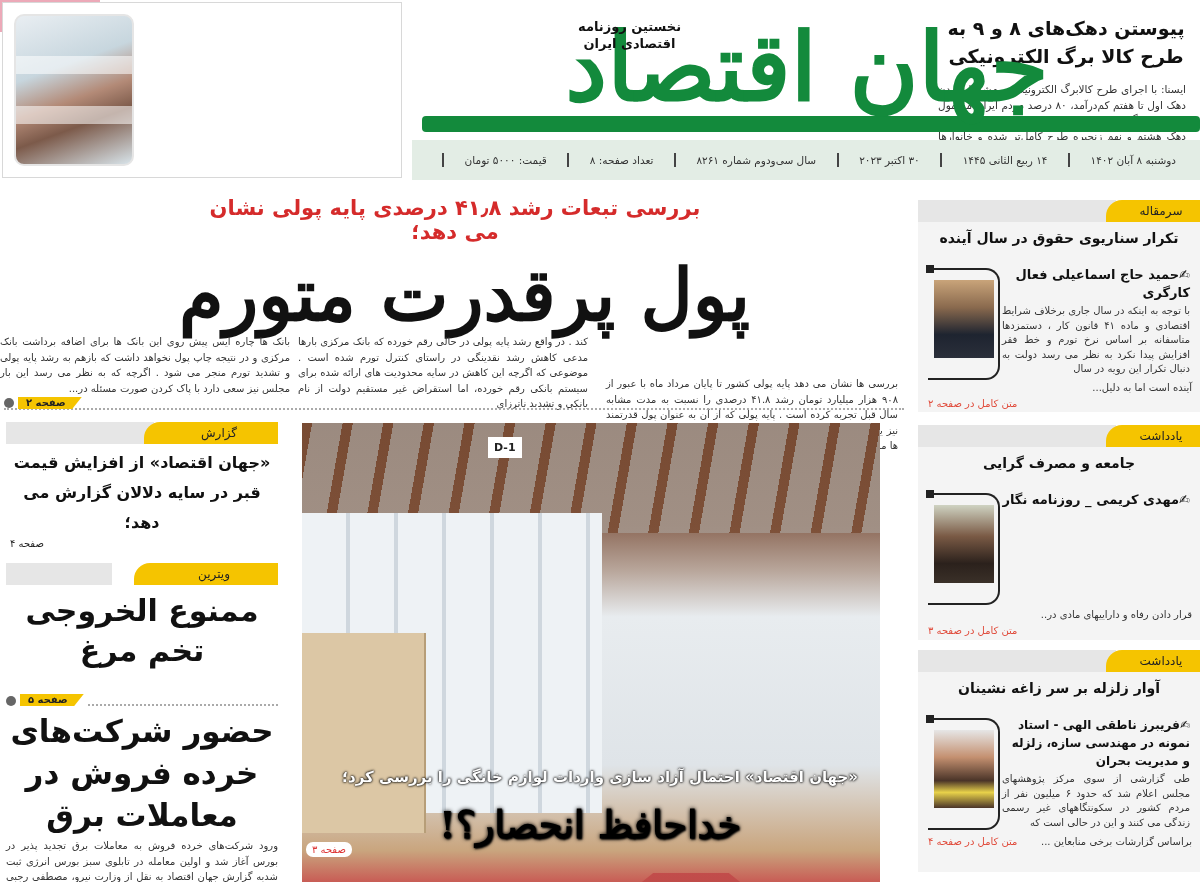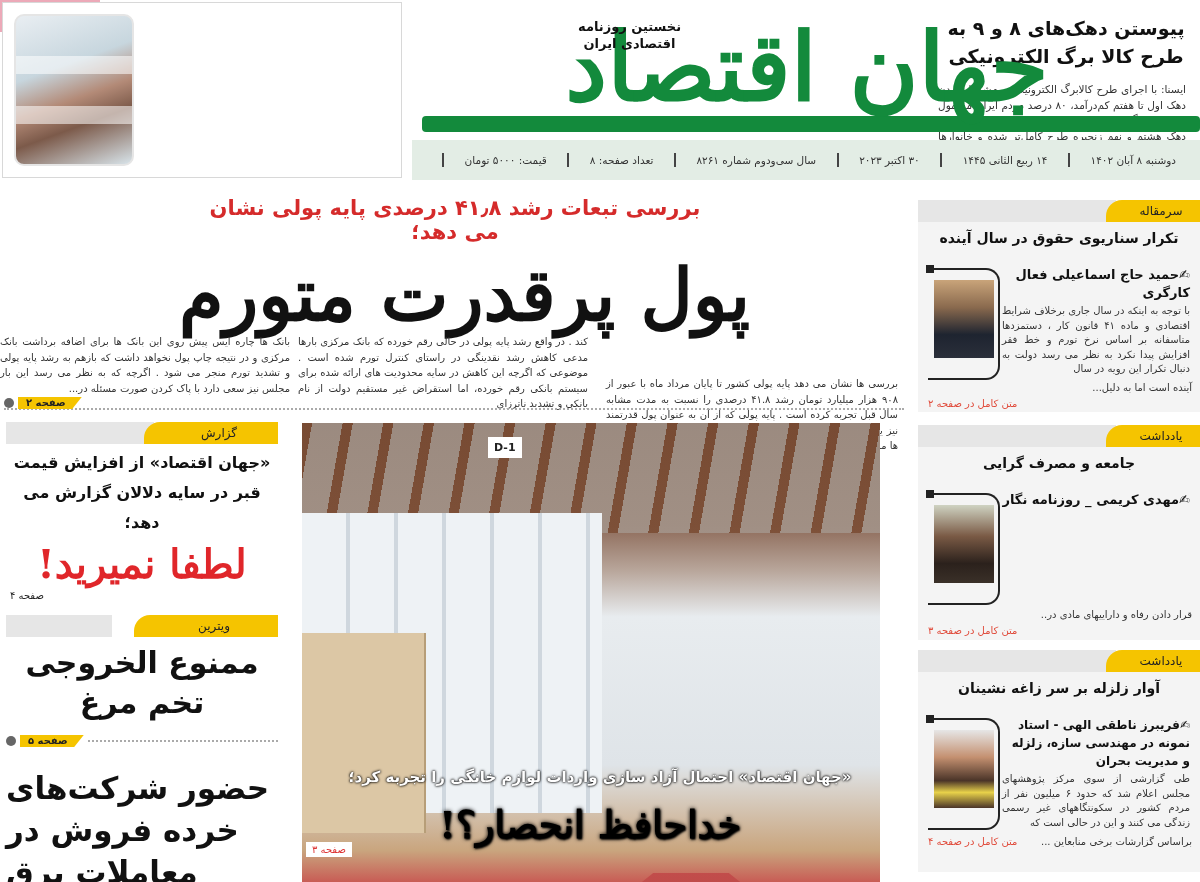--- a/index.html
+++ b/index.html
@@ -41,32 +41,32 @@
   .sec-tab .yel { background: #f5c400; font-size: 12px; color: #222; display: flex; align-items: center; justify-content: center; border-radius: 0 0 0 0; position: relative; }
   .sec-tab .yel:before { content: ""; position: absolute; left: -16px; top: 0; width: 22px; height: 22px; background: #f5c400; border-radius: 16px 0 0 0; }
   .sec-tab .curve { width: 6px; background: #fff; }
 
   
   .left-col { left: 6px; top: 422px; width: 272px; }
   .report-head { text-align: center; font-size: 16px; font-weight: bold; line-height: 30px; color: #111; margin-top: 4px; }
   .report-big { text-align: center; font-size: 40px; font-weight: bold; color: #e0262a; line-height: 52px; font-family: "DejaVu Serif", serif; }
   .small-page { font-size: 10px; color: #222; text-align: left; padding-left: 4px; }
   .vit-title { text-align: center; font-size: 30px; font-weight: bold; line-height: 40px; color: #111; margin-top: 6px; }
-  .retail-title { text-align: left; font-size: 31px; font-weight: bold; line-height: 42px; color: #111; margin-top: 20px; }
+  .retail-title { text-align: center; font-size: 31px; font-weight: bold; line-height: 42px; color: #111; margin-top: 4px; }
 
   
   .photo { left: 302px; top: 423px; width: 578px; height: 570px; overflow: hidden; background: linear-gradient(180deg, #6b4a3a 0%, #8d6a58 18%, #b9a79c 26%, #e8ecef 34%, #dfe4e8 60%, #c9a57e 75%, #c8494a 82%, #b53f3f 100%); }
   .photo .roof { position: absolute; left: 0; right: 0; top: 0; height: 110px; background: repeating-linear-gradient(100deg, #7a4b32 0 10px, #a4968c 10px 40px); opacity: 0.85; }
   .photo .boxes { position: absolute; left: 0; top: 90px; width: 300px; height: 300px; background: repeating-linear-gradient(90deg, #eef2f5 0 44px, #cfd7de 44px 48px), #e8edf1; }
   .photo .cardboard { position: absolute; left: 0; top: 210px; width: 124px; height: 200px; background: #dcc7a5; border-right: 2px solid #b79e78; }
   .photo .floor { position: absolute; left: 200px; right: 0; bottom: 0; height: 120px; background: linear-gradient(180deg, #c24d4b, #a9393b); clip-path: polygon(40% 0, 60% 0, 100% 100%, 0 100%); }
   .photo .label-d1 { position: absolute; left: 186px; top: 14px; background: #fff; font-size: 11px; font-weight: bold; color: #222; padding: 4px 6px; font-family: "DejaVu Sans", sans-serif; direction: ltr; }
   .photo-kicker { left: 330px; top: 768px; width: 540px; text-align: center; font-size: 15px; font-weight: bold; color: #fff; text-shadow: 0 0 3px #000, 0 0 2px #000; }
   .photo-title { left: 330px; top: 802px; width: 520px; text-align: center; font-size: 38px; font-weight: bold; color: #000000; text-shadow: 0 0 4px #000, 1px 1px 2px #000; font-family: "DejaVu Serif", serif; }
-  .photo-page { left: 306px; top: 842px; background: #fff; color: #d33; font-size: 10px; padding: 2px 6px; }
+  .photo-page { left: 306px; top: 842px; background: #fff; color: #d33; font-size: 10px; padding: 2px 6px; border-radius: 7px; }
 
   
   .op-box { width: 282px; background: #f4f4f4; }
   .op-title { text-align: center; font-size: 14px; font-weight: bold; color: #111; margin: 8px 0 10px; }
   .op-body { position: relative; height: 150px; }
   .op-frame { position: absolute; left: 10px; top: 12px; width: 72px; height: 112px; border: 2px solid #222; border-radius: 0 14px 14px 0; border-left: none; }
   .op-frame:before { content: ""; position: absolute; left: -2px; top: -5px; width: 8px; height: 8px; background: #222; }
   .op-photo { position: absolute; left: 16px; top: 24px; width: 60px; height: 78px; }
   .op-author { position: absolute; right: 10px; top: 10px; width: 188px; font-size: 13px; font-weight: bold; line-height: 18px; color: #111; }
   .op-text { position: absolute; right: 10px; width: 188px; font-size: 10px; line-height: 14.5px; color: #333; text-align: justify; }
@@ -122,47 +122,46 @@
   <span class="page-pill">صفحه ۲</span>
 </div>
 
 <div class="abs left-col">
   <div class="sec-tab">
     <div class="yel" style="width:118px;">گزارش</div>
     <div class="curve"></div>
     <div class="grey"></div>
   </div>
   <div class="report-head">«جهان اقتصاد» از افزایش قیمت قبر در سایه دلالان گزارش می دهد؛</div>
-  <div class="report-big">لطفا نمیرید!</div>
   <div class="small-page">صفحه ۴</div>
 
   <div class="sec-tab" style="margin-top:14px;gap:16px;">
     <div class="yel" style="width:128px;">ویترین</div>
     <div class="curve"></div>
     <div class="grey"></div>
   </div>
   <div class="vit-title">ممنوع الخروجی تخم مرغ</div>
-  <div class="page-tag" style="direction:ltr; margin-top:12px; position:relative;">
+  <div class="page-tag" style="direction:ltr; margin-top:23px; position:relative;align-items:flex-end;">
     <span class="page-dot"></span>
     <span class="page-pill">صفحه ۵</span>
     <span class="dotted" style="flex:1;"></span>
   </div>
   <div class="retail-title">حضور شرکت‌های خرده فروش در معاملات برق</div>
   <div class="col-text" style="margin-top:2px;">ورود شرکت‌های خرده فروش به معاملات برق تجدید پذیر در بورس آغاز شد و اولین معامله در تابلوی سبز بورس انرژی ثبت شدبه گزارش جهان اقتصاد به نقل از وزارت نیرو، مصطفی رجبی مشهدی ...</div>
 
 </div>
 
 <div class="abs photo">
   <div class="roof"></div>
   <div class="boxes"></div>
   <div class="cardboard"></div>
   <div class="floor"></div>
   <div class="label-d1">D-1</div>
 </div>
-<div class="abs photo-kicker">«جهان اقتصاد» احتمال آزاد سازی واردات لوازم خانگی را تجربه کرد؛</div>
+<div class="abs photo-kicker">«جهان اقتصاد» احتمال آزاد سازی واردات لوازم خانگی را بررسی کرد؛</div>
 <div class="abs photo-title">خداحافظ انحصار؟!</div>
 <div class="abs photo-page">صفحه ۳</div>
 
 <div class="abs op-box" style="left:918px; top:200px; height:212px;">
   <div class="sec-tab">
     <div class="yel" style="width:78px;">سرمقاله</div>
     <div class="curve"></div>
     <div class="grey"></div>
   </div>
   <div class="op-title">تکرار سناریوی حقوق در سال آینده</div>

